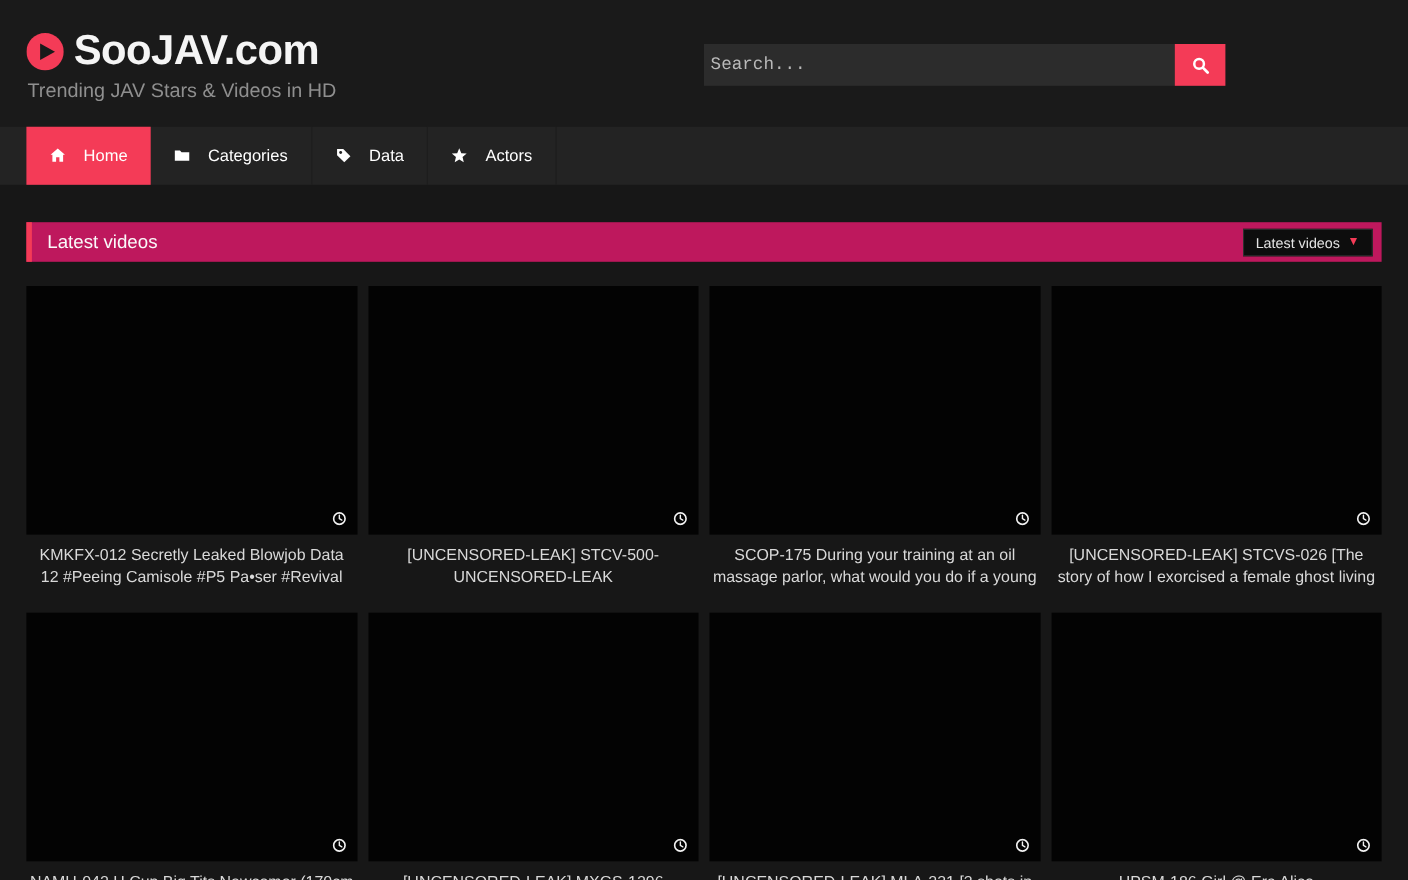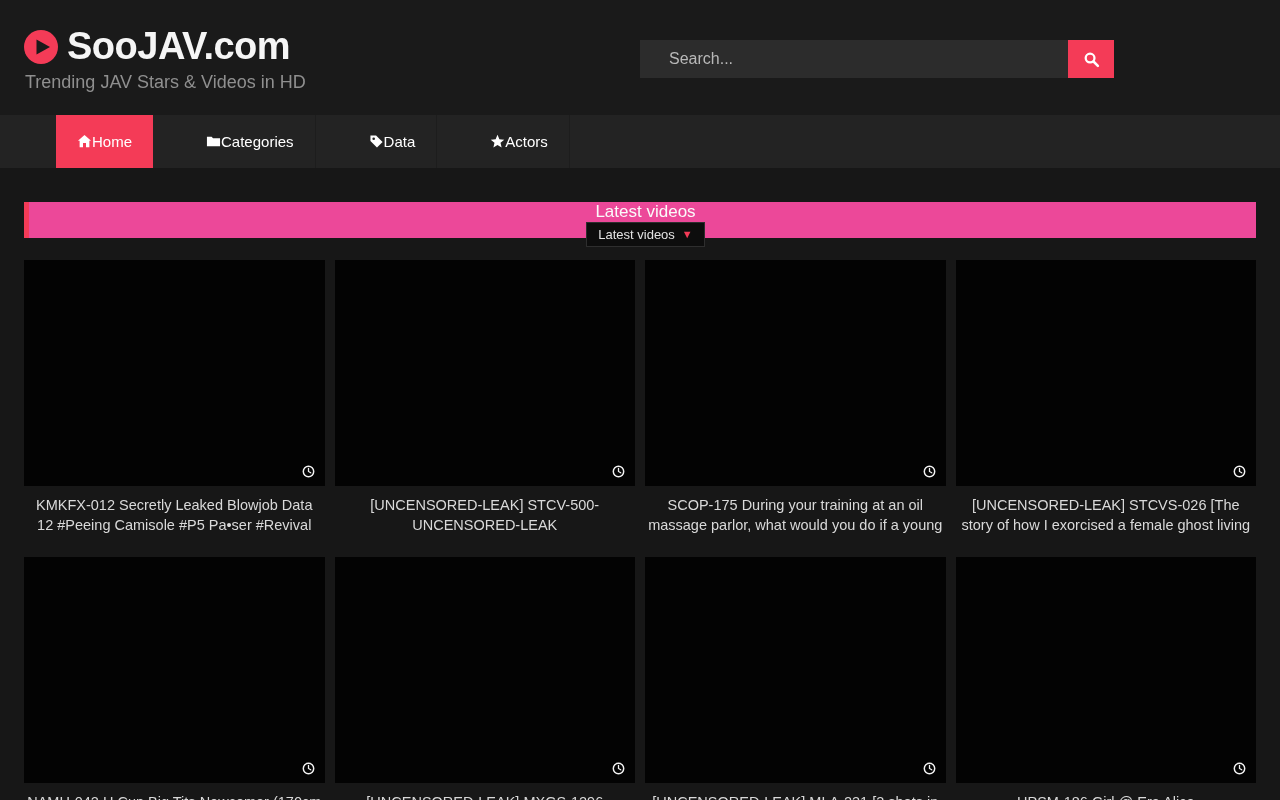--- a/index.html
+++ b/index.html
@@ -11,44 +11,42 @@
   }
   
   .topbar { position:relative; height:115px; background:#1a1a1a; }
   .logo { position:absolute; left:24px; top:25px; display:flex; align-items:center; gap:9px; cursor:pointer; }
   .play-badge { width:34px; height:34px; flex:0 0 34px; }
   .site-title { font-size:38px; font-weight:bold; color:#f5f5f5; letter-spacing:-0.5px; }
   .tagline { position:absolute; left:25px; top:72px; font-size:18px; color:#8f8f8f; }
   .search-box { position:absolute; left:640px; top:40px; display:flex; height:38px; }
   .search-input {
     width:428px; height:38px; background:#2c2c2c; border:none; outline:none;
-    color:#f97316; font-size:16px; padding:0 29px; font-family:Liberation Sans, sans-serif;
+    color:#f97316; font-size:16px; padding:0 6px; font-family:Liberation Mono, monospace;
   }
   .search-input::placeholder { color:#b9b9b9; opacity:1; }
   .search-btn {
     width:46px; height:38px; border:none; background:#f43b57; cursor:pointer;
     display:flex; align-items:center; justify-content:center;
   }
   
   .nav { height:53px; background:#232323; display:flex; padding-left:24px; }
   .nav-item {
-    display:flex; align-items:center; gap:0; padding:0 21px; height:53px;
+    display:flex; align-items:center; gap:16px; padding:0 21px; height:53px;
     color:#fff; font-size:15px; text-decoration:none; cursor:pointer;
     border-right:1px solid #1d1d1d;
-    margin-left:32px;
   }
   .nav-item.active { background:#f43b57; border-right:none; }
   .nav-icon { width:15px; height:15px; display:inline-block; }
   
   .section-head {
-    margin:34px 24px 0; height:36px; background:#ec4899;
+    margin:34px 24px 0; height:36px; background:#be185d;
     border-left:5px solid #f43b57;
     display:flex; align-items:center; justify-content:space-between;
     padding:0 8px 0 14px;
-    flex-direction:column;
   }
   .section-title { font-size:17px; color:#fafafa; font-weight:normal; }
   .sort-dropdown {
     background:#0d0d0d; border:1px solid #2e2e2e; color:#e3e3e3;
     font-size:13px; padding:4px 11px; cursor:pointer; display:flex; align-items:center; gap:7px;
     font-family:"Liberation Sans",sans-serif;
   }
   .caret { color:#f43b57; font-size:11px; line-height:1; }
   
   .grid {

